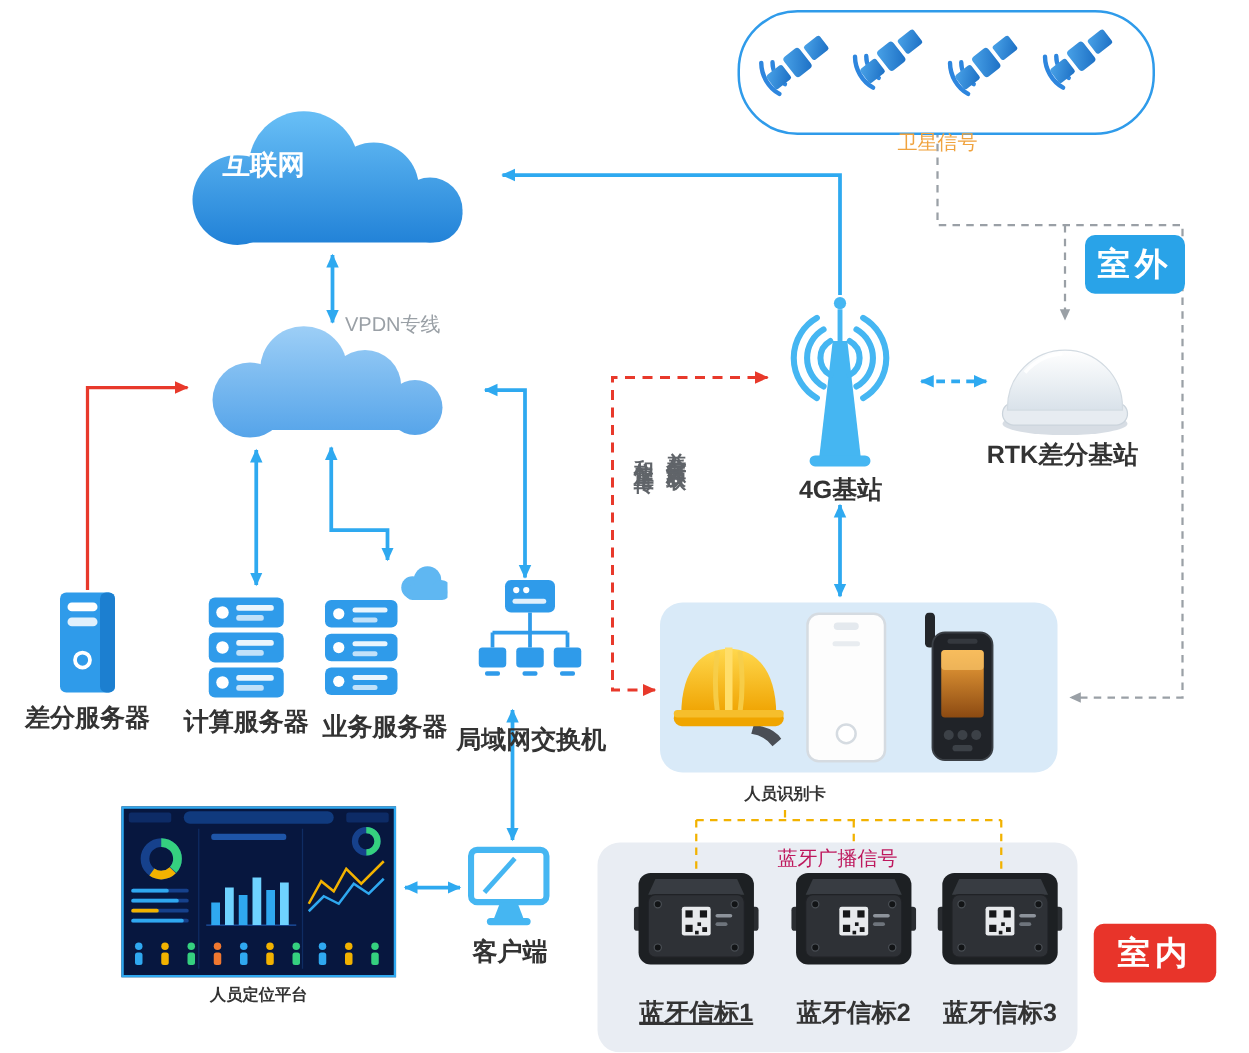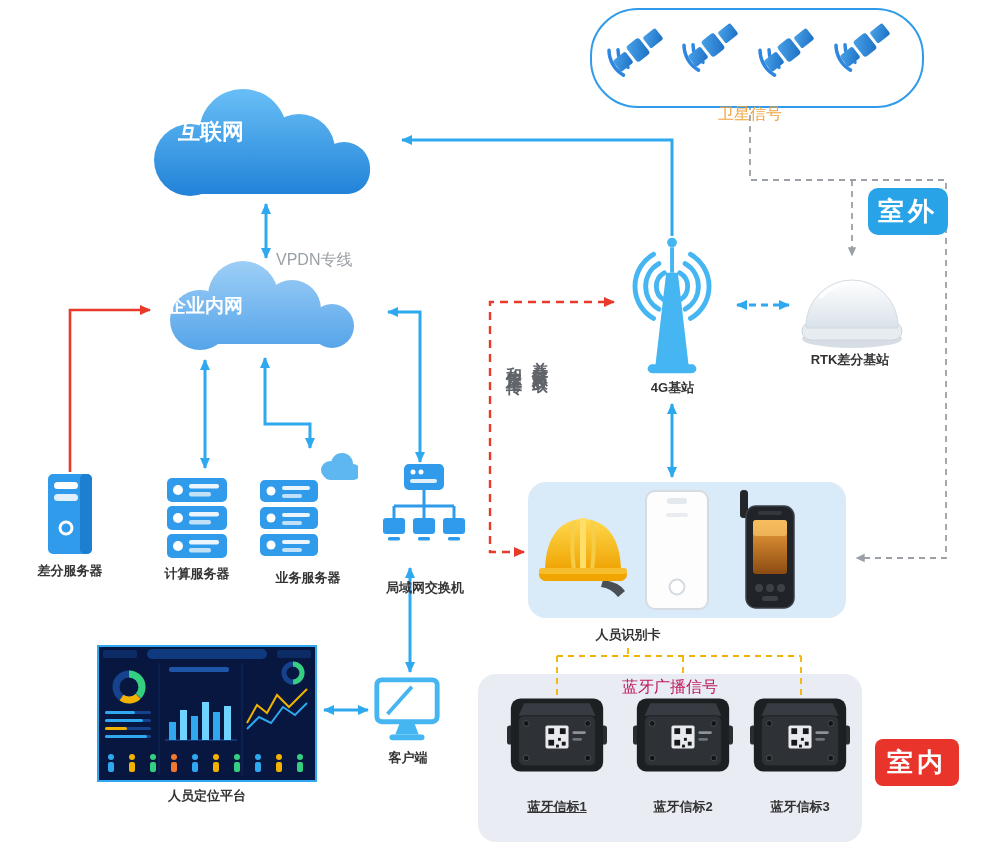--- a/index.html
+++ b/index.html
@@ -1,21 +1,21 @@
 <!DOCTYPE html>
 <html><head>
 <meta charset="utf-8">
 <style>
   html,body{margin:0;padding:0;background:#fff;}
   .stage{position:relative;width:999px;height:842px;background:#fff;
          font-family:"Liberation Sans","DejaVu Sans",sans-serif;overflow:hidden;}
   .panel{position:absolute;z-index:0;border-radius:18px;}
   .wire{position:absolute;left:0;top:0;z-index:1;}
   .node,.nlabel,.badge,.cloudlabel,.linklabel,.vtext{position:absolute;z-index:2;}
-  .nlabel{font-weight:700;font-size:13px;color:#333;text-align:center;line-height:1.2;}
+  .nlabel{font-weight:700;font-size:20px;color:#333;text-align:center;line-height:1.2;}
   .nlabel.lg{font-size:13px;}
   .cloudlabel{color:#fff;font-weight:700;}
   .linklabel{font-size:16px;text-align:center;}
   .badge{color:#fff;font-weight:700;font-size:26px;letter-spacing:4px;
          display:flex;align-items:center;justify-content:center;border-radius:8px;}
   .vtext{writing-mode:vertical-rl;text-orientation:upright;font-weight:700;
          color:#606469;font-size:16px;letter-spacing:3px;}
   .satbox{position:absolute;z-index:2;background:#fff;border:2.5px solid #2F9BEA;border-radius:48px;}
   svg{display:block;}
 </style>
@@ -111,25 +111,24 @@
         </g>
       </defs>
       <use href="#sat" transform="translate(46,40)"></use>
       <use href="#sat" transform="translate(121,35)"></use>
       <use href="#sat" transform="translate(197,40)"></use>
       <use href="#sat" transform="translate(273,35)"></use>
     </svg>
   </div>
   <div class="linklabel" style="left:700px;top:104px;width:100px;color:#F0A33F;">卫星信号</div>
 
-  <div class="badge" style="left:868px;top:188px;width:80px;height:47px;background:#29A3E8;border-radius:10px;">室外</div>
-  <div class="badge" style="left:875px;top:739px;width:84px;height:47px;background:#E8342A;">室内</div>
+  <div class="badge" style="left:868px;top:188px;width:80px;height:47px;background:#29A3E8;">室外</div>
+  <div class="badge" style="left:875px;top:739px;width:98px;height:47px;background:#E8342A;">室内</div>
 
   <div class="cloudlabel" style="left:178px;top:117px;width:160px;font-size:22px;">互联网</div>
-  <div class="cloudlabel" style="left:167px;top:293px;width:160px;font-size:19px;">企业内网</div>
   <div class="linklabel" style="left:276px;top:250px;width:110px;color:#9AA0A6;text-align:left;">VPDN专线</div>
 
   <div class="vtext" style="left:529px;top:349px;">差分信息获取</div>
   <div class="vtext" style="left:503px;top:354px;">和位置上传</div>
 
   <div class="node" style="left:600px;top:224px;width:145px;height:154px;">
     <svg width="145" height="154" viewBox="0 0 145 158">
       <line x1="72" y1="24" x2="72" y2="50" stroke="#45B6F2" stroke-width="4"></line>
       <circle cx="72" cy="19" r="5" fill="#45B6F2"></circle>
       <polygon points="66,50 78,50 89,145 55,145" fill="#45B6F2"></polygon>

